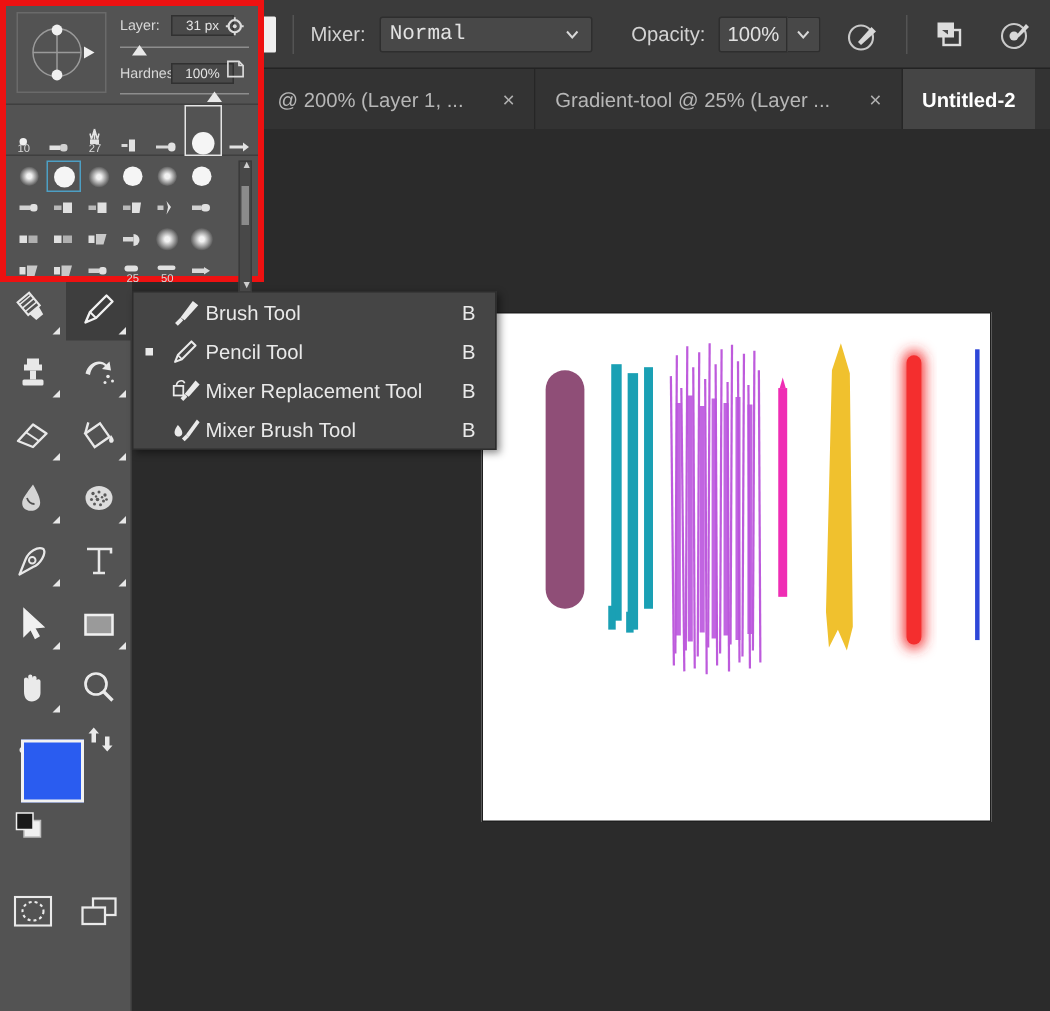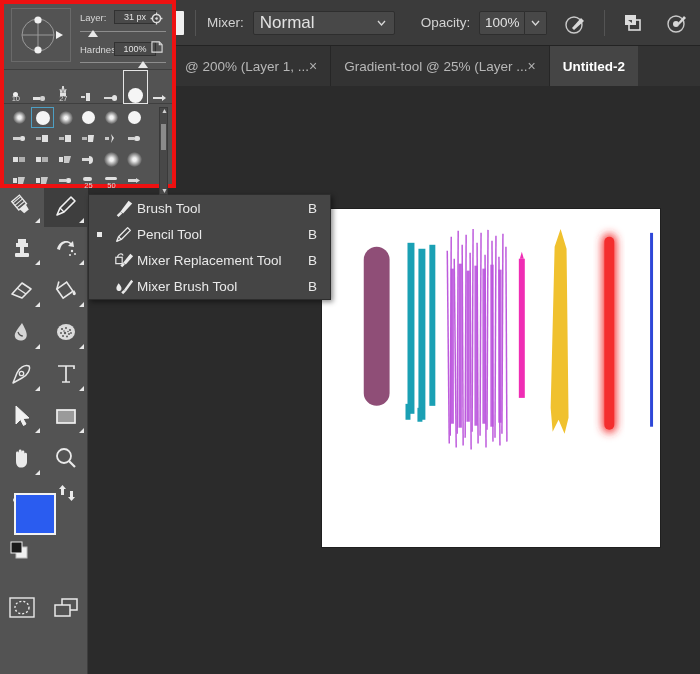--- a/index.html
+++ b/index.html
@@ -20,22 +20,22 @@
   .opt-spacer { width: 172px; height: 100%; }
   .brush-preview-chip {
     width: 10px; height: 24px; background: #f0f0f0; border-radius: 1px;
     margin-left: 2px;
   }
   .vsep { width: 1px; height: 26px; background: #545454; margin: 0 11px; }
   .opt-label { color: #d2d2d2; font-size: 13.5px; white-space: nowrap; }
   .opt-select {
     margin-left: 9px; width: 142px; height: 24px; background: #484848;
     border: 1px solid #2e2e2e; border-radius: 2px; color: #e2e2e2;
-    font-size: 17px; display: flex; align-items: center;
-    padding: 0 6px; position: relative;
+    font-size: 14px; display: flex; align-items: center;
+    padding: 0 6px; position: relative; font-family: Liberation Mono, monospace;
   }
   .opt-select .caret { position: absolute; right: 7px; top: 5px; }
   .opt-numbox {
     margin-left: 9px; height: 24px; background: #484848;
     border: 1px solid #2e2e2e; border-radius: 2px 0 0 2px; color: #e2e2e2;
     font-size: 13.5px; display: flex; align-items: center; justify-content: center;
     width: 46px;
   }
   .opt-numcaret {
     height: 24px; width: 22px; background: #484848;
@@ -44,21 +44,21 @@
   }
   .opt-icon { width: 34px; height: 30px; display: flex; align-items: center; justify-content: center; }
   .caret svg, .opt-numcaret svg { display: block; }
 
   
   .tab-bar {
     position: absolute; left: 0; top: 46px; width: 700px; height: 40px;
     background: #333333; display: flex; align-items: stretch;
   }
   .tab {
-    display: flex; align-items: center; gap: 0; padding: 0 13px;
+    display: flex; align-items: center; gap: 26px; padding: 0 13px;
     font-size: 13.5px; color: #b7b7b7; background: #333333;
     border-right: 1px solid #262626; white-space: nowrap; height: 40px;
   }
   .tab.active { background: #454545; color: #ffffff; font-weight: bold; border-right: none; }
   .tab .close { color: #b0b0b0; font-size: 14px; line-height: 1; }
 
   
   .toolbar {
     position: absolute; left: 0; top: 86px; width: 88px; height: 588px;
     background: #535353; border-right: 1px solid #3d3d3d;

